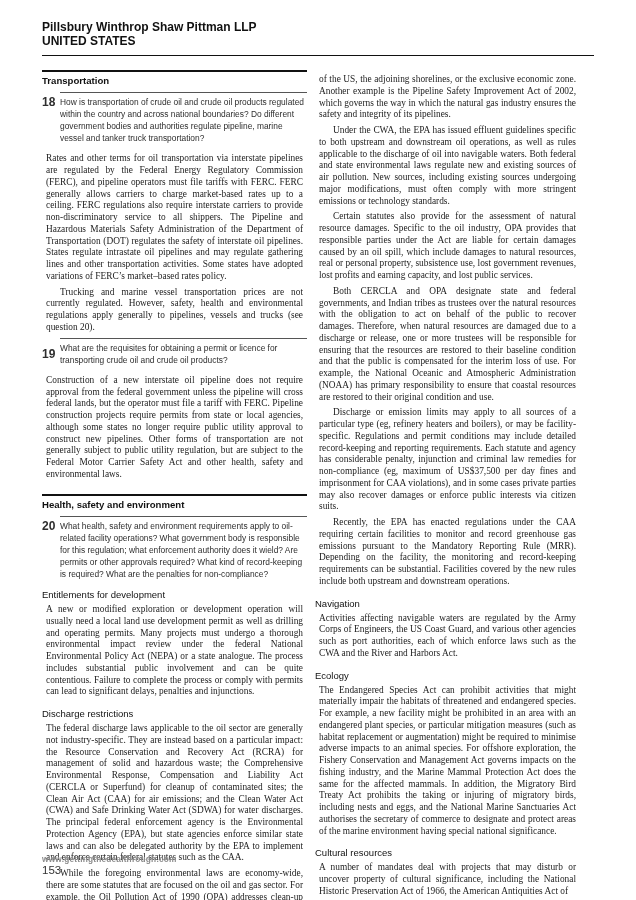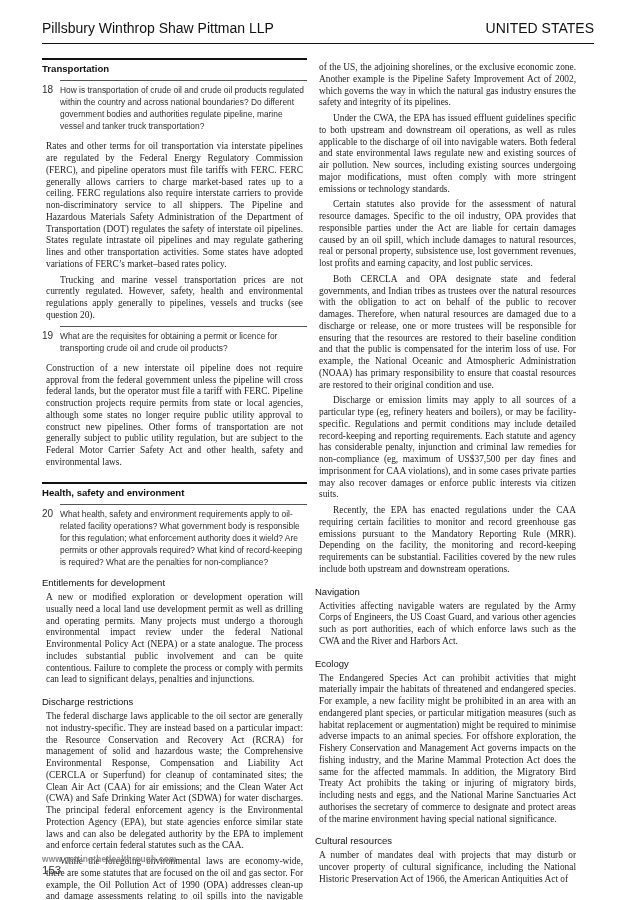--- a/index.html
+++ b/index.html
@@ -13,23 +13,24 @@
   }
   .page{
     position:absolute;inset:0;
     padding:20px 42px 0 42px;
     box-sizing:border-box;
   }
   
   .doc-header{
     display:flex;justify-content:space-between;align-items:baseline;
     font-family:"Liberation Sans", sans-serif;
-    font-weight:normal;font-size:14px;color:#111;
+    font-weight:bold;font-size:12px;color:#111;
     padding-bottom:7px;
     border-bottom:1.2px solid #111;
+    flex-direction:column;
   }
   
   .columns{display:flex;gap:8px;margin-top:14px;}
   .col{width:265px;}
   
   .section-header{
     border-top:2.4px solid #111;
     font-family:"Liberation Sans", sans-serif;
     font-weight:bold;font-size:9.6px;color:#111;
     padding-top:3px;
@@ -38,21 +39,21 @@
   .mt-section{margin-top:13px;}
   
   .question{
     display:flex;
     font-family:"Liberation Sans", sans-serif;
     font-size:8.4px;line-height:12.1px;color:#2e2e2e;
     margin:4px 0 9px 0;
   }
   .q-num{
     width:18px;flex:none;
-    font-weight:normal;font-size:10px;
+    font-weight:bold;font-size:12px;
     padding-top:4px;
   }
   .q-text{
     flex:1;
     border-top:1px solid #555;
     padding-top:3px;
     text-align:left;
   }
   
   .body-text{
@@ -99,21 +100,21 @@
       <div class="section-header">Transportation</div>
 
       <div class="question">
         <span class="q-num">18</span>
         <span class="q-text">How is transportation of crude oil and crude oil products regulated within the country and across national boundaries? Do different government bodies and authorities regulate pipeline, marine vessel and tanker truck transportation?</span>
       </div>
 
       <p class="body-text">Rates and other terms for oil transportation via interstate pipelines are regulated by the Federal Energy Regulatory Commission (FERC), and pipeline operators must file tariffs with FERC. FERC generally allows carriers to charge market-based rates up to a ceiling. FERC regulations also require interstate carriers to provide non-discriminatory service to all shippers. The Pipeline and Hazardous Materials Safety Administration of the Department of Transportation (DOT) regulates the safety of interstate oil pipelines. States regulate intrastate oil pipelines and may regulate gathering lines and other transportation activities. Some states have adopted variations of FERC’s market–based rates policy.</p>
       <p class="body-text indent">Trucking and marine vessel transportation prices are not currently regulated. However, safety, health and environmental regulations apply generally to pipelines, vessels and trucks (see question 20).</p>
 
-      <div class="question" style="">
+      <div class="question" style="align-items:center;">
         <span class="q-num">19</span>
         <span class="q-text">What are the requisites for obtaining a permit or licence for transporting crude oil and crude oil products?</span>
       </div>
 
       <p class="body-text">Construction of a new interstate oil pipeline does not require approval from the federal government unless the pipeline will cross federal lands, but the operator must file a tariff with FERC. Pipeline construction projects require permits from state or local agencies, although some states no longer require public utility approval to construct new pipelines. Other forms of transportation are not generally subject to public utility regulation, but are subject to the Federal Motor Carrier Safety Act and other health, safety and environmental laws.</p>
 
       <div class="section-header mt-section">Health, safety and environment</div>
 
       <div class="question">
         <span class="q-num">20</span>

